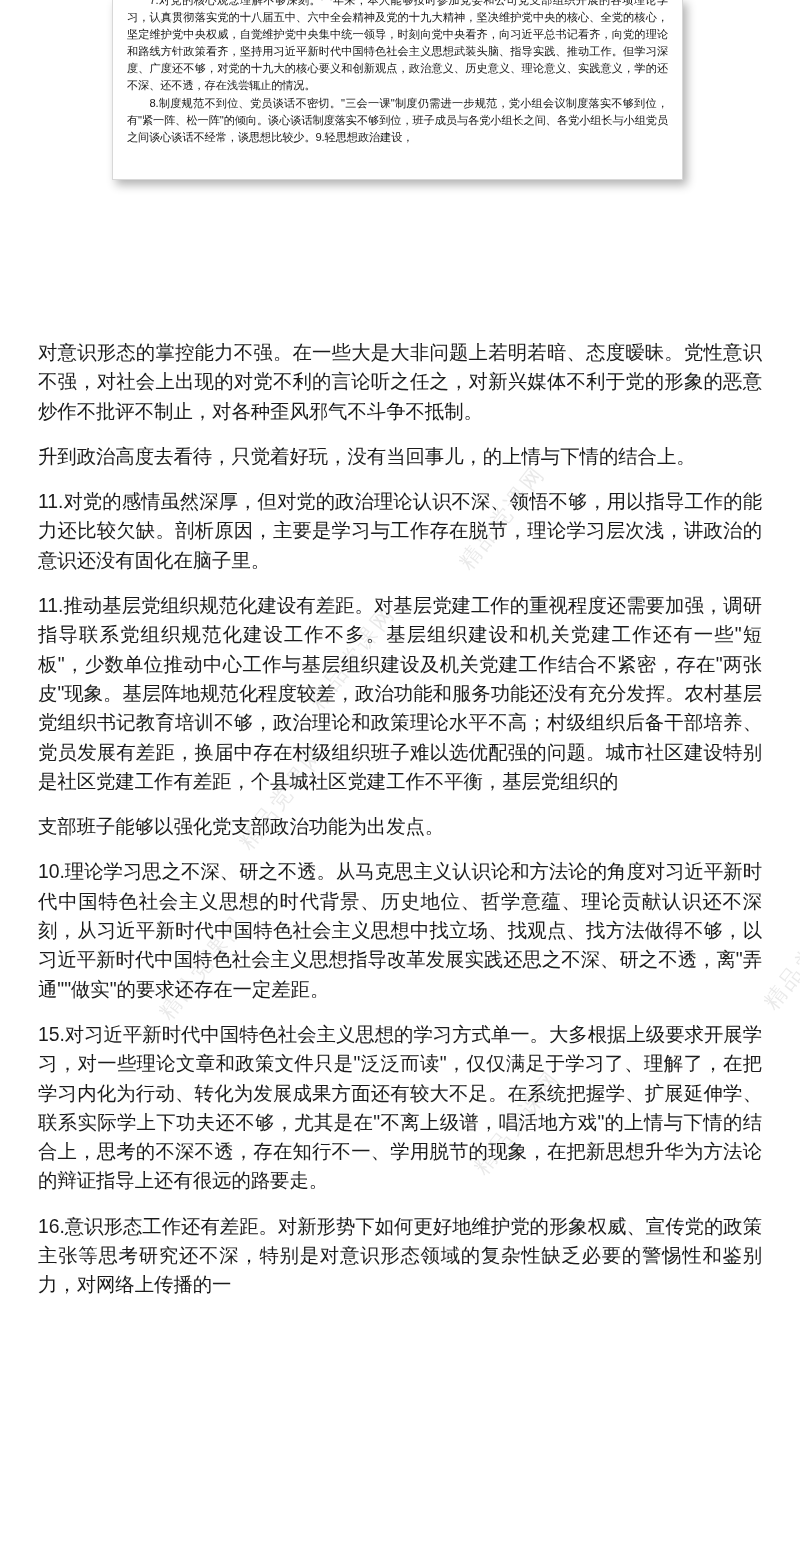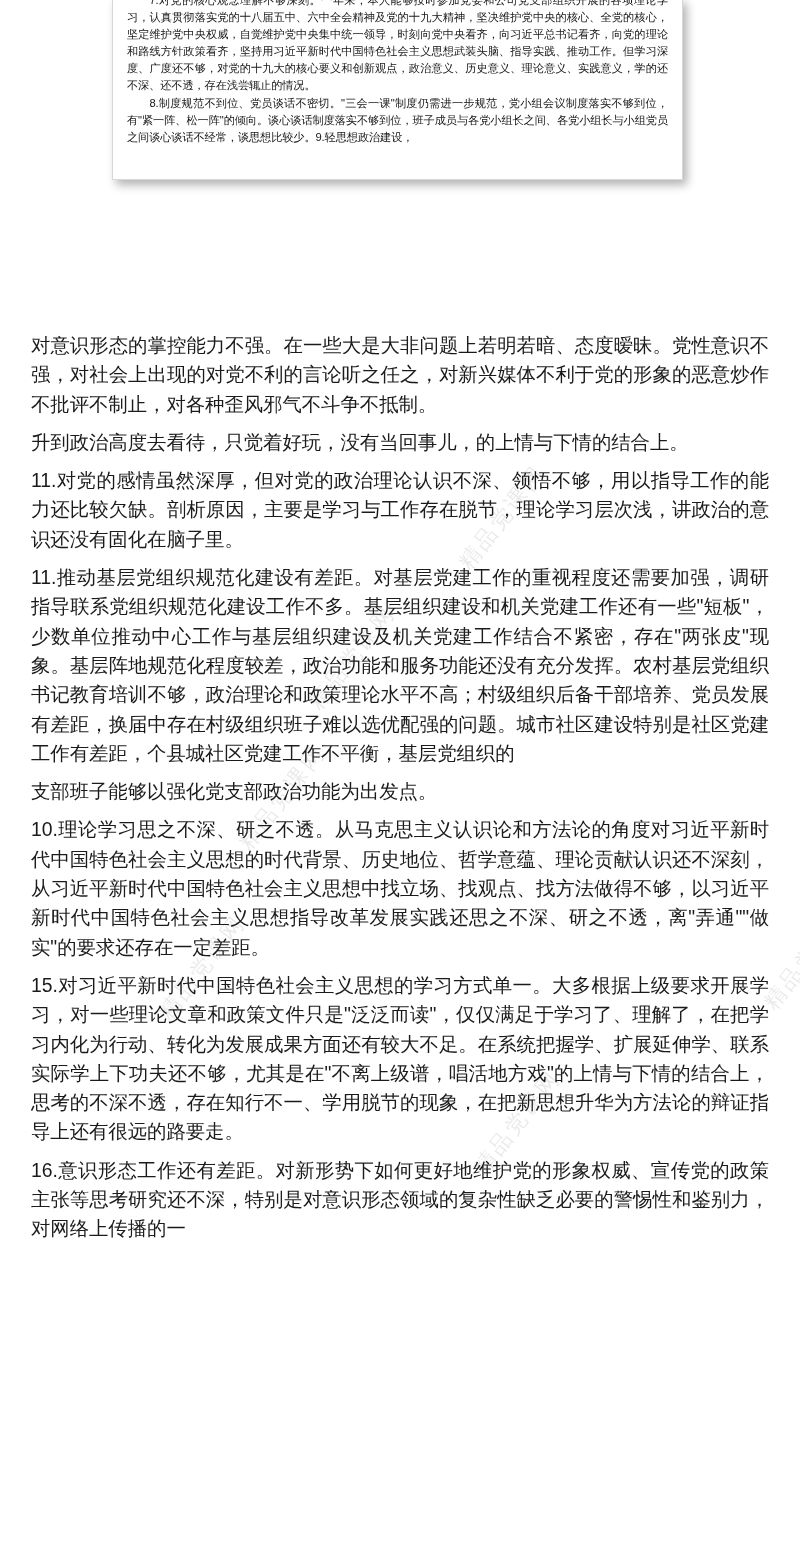--- a/index.html
+++ b/index.html
@@ -57,21 +57,21 @@
     padding: 0 22px;
     box-sizing: border-box;
     font-size: 19.4px;
     line-height: 29.3px;
     color: #1b1b1b;
     text-align: justify;
     text-justify: inter-ideograph;
     letter-spacing: -0.05px;
   }
   #doc-body p {
-    margin: 9px;
+    margin: 16px;
   }
 
   
   .wm {
     position: absolute;
     color: rgba(0,0,0,0.085);
     font-size: 22px;
     line-height: 1;
     letter-spacing: 3px;
     transform: rotate(-52deg);

